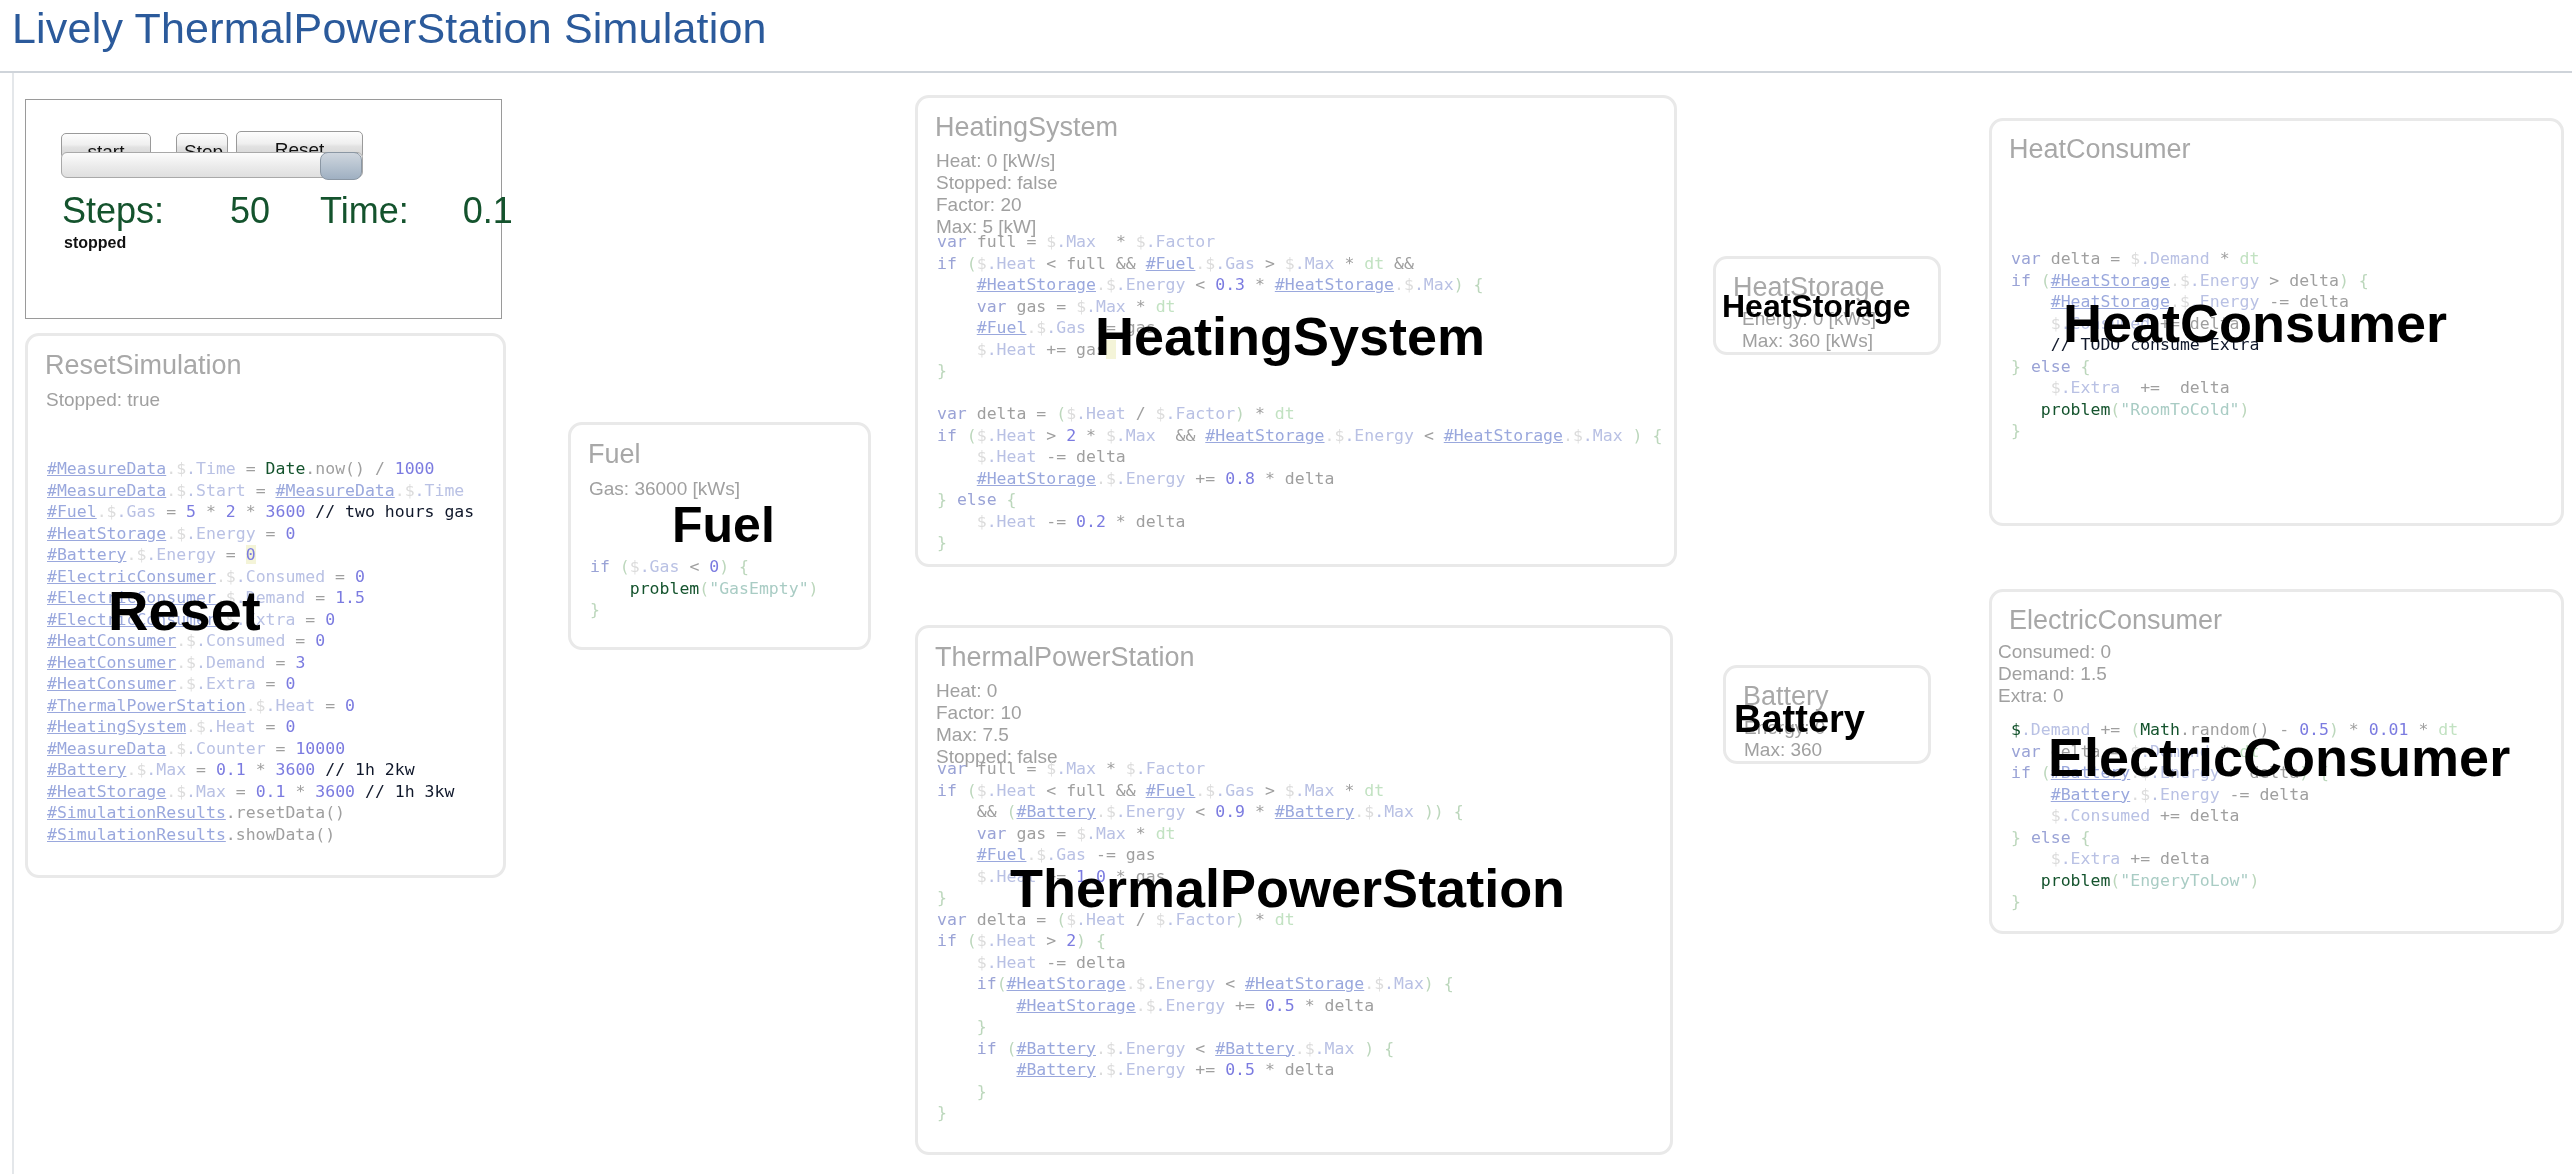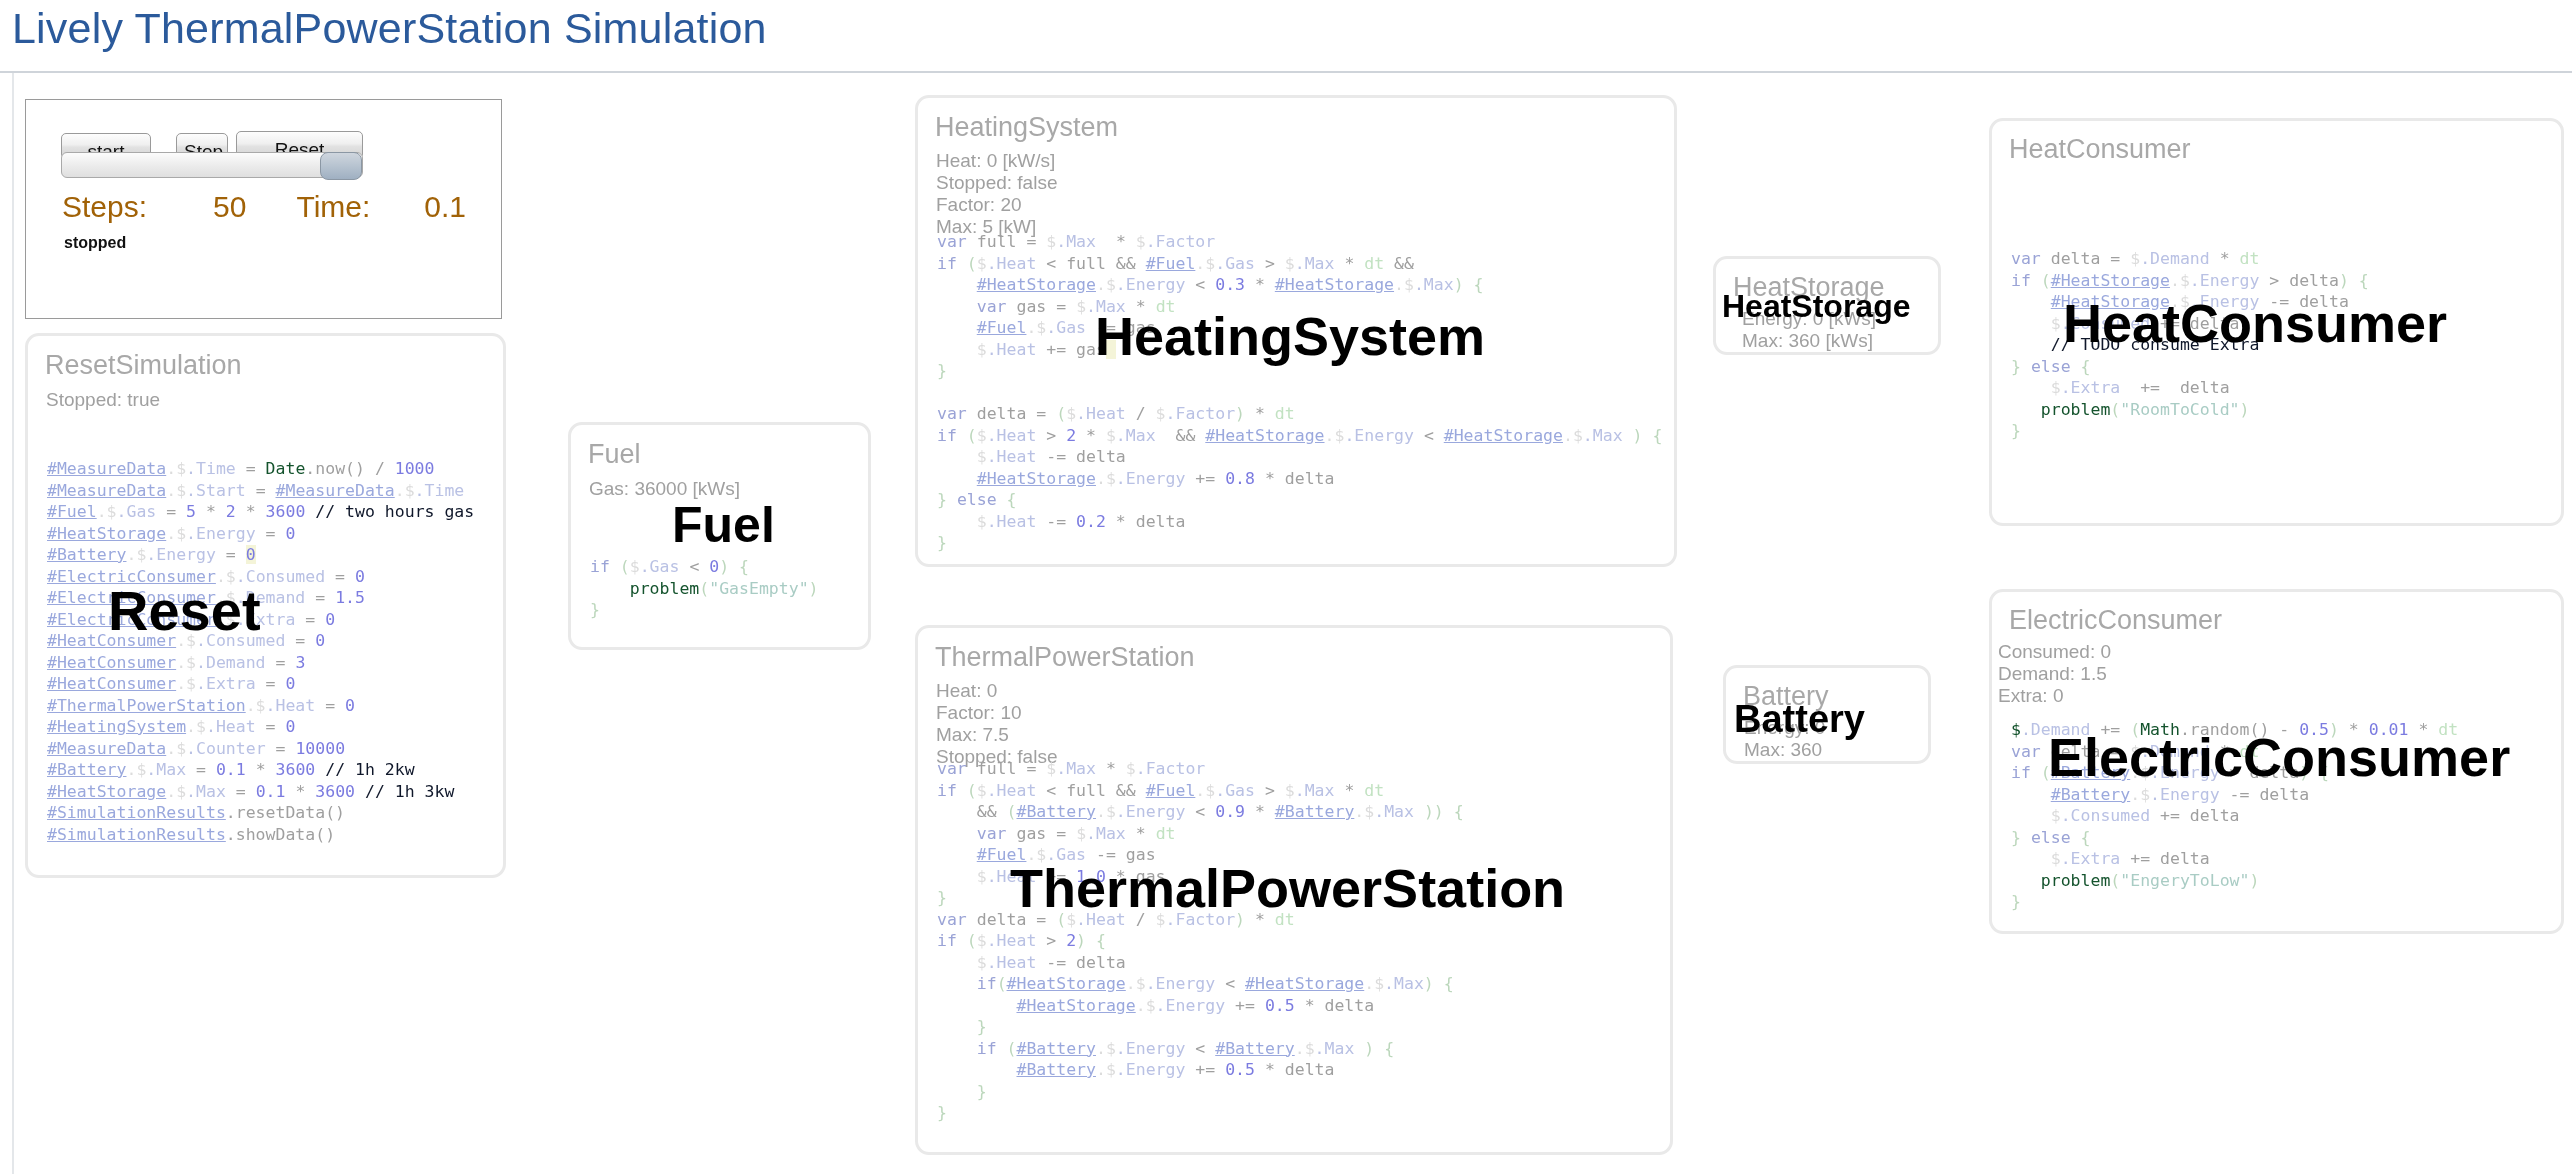--- a/index.html
+++ b/index.html
@@ -104,21 +104,21 @@
     background:linear-gradient(to bottom,#fcfcfc,#ebebeb 55%,#dfdfdf);
     border:1px solid #a9a9a9;border-radius:6px;box-sizing:border-box;
   }
   #slider-thumb{
     position:absolute;right:0px;top:-1px;width:42px;height:28px;
     background:linear-gradient(to bottom,#cfd6de,#9fb0c2);
     border:1px solid #8b97a4;border-radius:8px;box-sizing:border-box;
   }
   #stats{
     position:absolute;left:36px;top:90px;
-    font-size:30px;color:#a16207;white-space:pre;
+    font-size:36px;color:#14532d;white-space:pre;
   }
   #stats span{display:inline-block;}
   #status-text{
     position:absolute;left:38px;top:134px;
     font-size:16px;color:#111;font-weight:bold;
   }
 </style>
 </head>
 <body>
 

